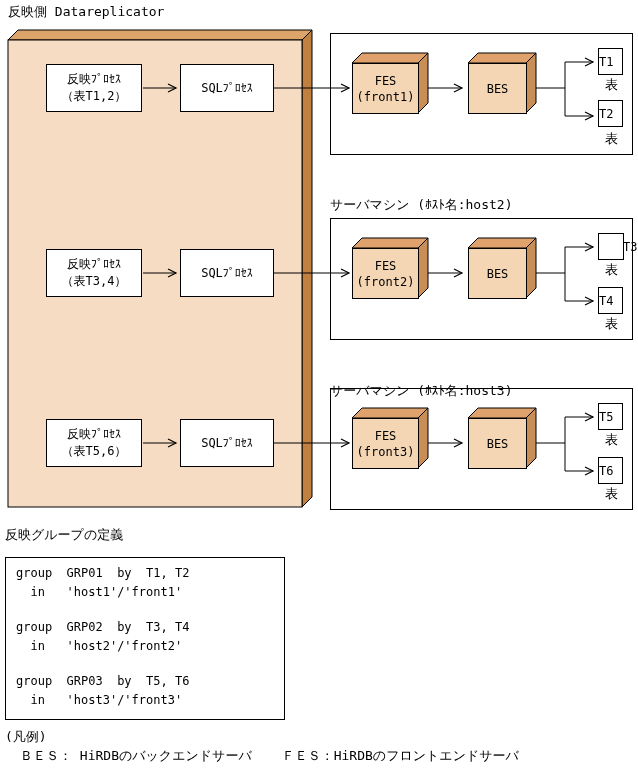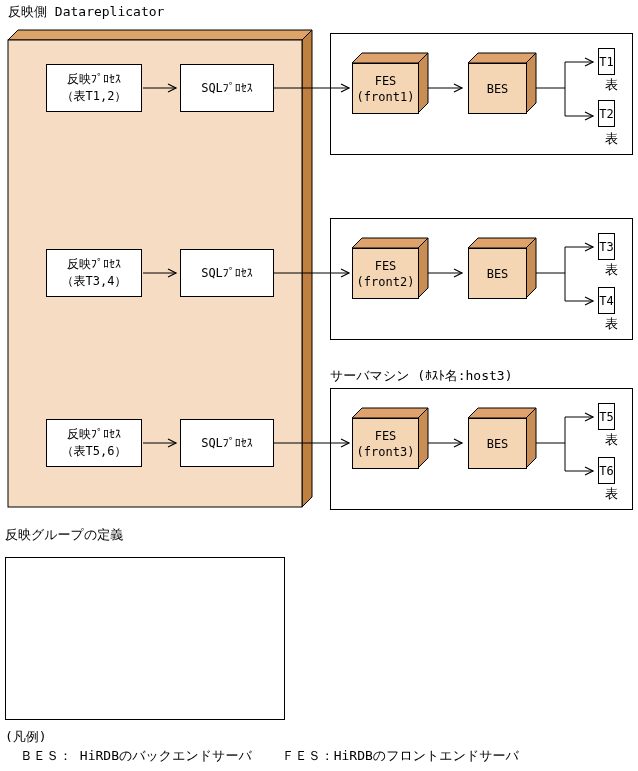--- a/index.html
+++ b/index.html
@@ -29,22 +29,22 @@
   }
   .face{
     position:absolute;z-index:2;
     box-sizing:border-box;border:1px solid #000;background:#F4D6B4;
     display:flex;flex-direction:column;align-items:center;justify-content:center;
     font-size:12px;line-height:16px;text-align:center;white-space:nowrap;
   }
   .tbox{
     position:absolute;z-index:2;
     box-sizing:border-box;border:1px solid #000;background:#fff;
-    width:17px;height:27px;
-    display:flex;align-items:center;justify-content:center;
+    width:25px;height:27px;
+    display:flex;align-items:center;
     font-size:12px;
   }
   .tcap{
     position:absolute;z-index:2;width:29px;text-align:center;
     font-size:13px;line-height:16px;
   }
   .defbox{
     position:absolute;z-index:1;
     box-sizing:border-box;border:1px solid #000;background:transparent;
     width:280px;height:163px;left:5px;top:557px;
@@ -169,57 +169,72 @@
   </div>
   <div class="tbox" style="left:598px;top:48px;">
     <div>T1</div>
   </div>
   <div class="tcap" style="left:597px;top:77px;">表</div>
   <div class="tbox" style="left:598px;top:100px;">
     <div>T2</div>
   </div>
   <div class="tcap" style="left:597px;top:131px;">表</div>
 
+  <div class="lbl" style="left:330px;top:197px;">サーバマシン (ﾎｽﾄ名:host2)</div>
   <div class="serverbox" style="left:330px;top:218px;"></div>
   <div class="face" style="left:352px;top:248px;width:67px;height:51px;">
     <div>FES</div>
     <div>(front2)</div>
   </div>
   <div class="face" style="left:468px;top:248px;width:59px;height:51px;">
     <div>BES</div>
   </div>
-  <div class="tbox" style="left:598px;top:233px;">
+  <div class="tbox" style="left:598px;top:233px;padding-left:24px;">
     <div>T3</div>
   </div>
   <div class="tcap" style="left:597px;top:262px;">表</div>
   <div class="tbox" style="left:598px;top:287px;">
     <div>T4</div>
   </div>
   <div class="tcap" style="left:597px;top:316px;">表</div>
 
-  <div class="lbl" style="left:330px;top:368px;text-align:right;">サーバマシン (ﾎｽﾄ名:host3)</div>
+  <div class="lbl" style="left:330px;top:383px;text-align:right;">サーバマシン (ﾎｽﾄ名:host3)</div>
   <div class="serverbox" style="left:330px;top:388px;"></div>
   <div class="face" style="left:352px;top:418px;width:67px;height:51px;">
     <div>FES</div>
     <div>(front3)</div>
   </div>
   <div class="face" style="left:468px;top:418px;width:59px;height:51px;">
     <div>BES</div>
   </div>
   <div class="tbox" style="left:598px;top:403px;">
     <div>T5</div>
   </div>
   <div class="tcap" style="left:597px;top:432px;">表</div>
   <div class="tbox" style="left:598px;top:457px;">
     <div>T6</div>
   </div>
   <div class="tcap" style="left:597px;top:486px;">表</div>
 
   <div class="lbl" style="left:5px;top:527px;">反映グループの定義</div>
   <div class="defbox"></div>
+  <div class="defentries">
+    <div class="defentry">
+      <div class="defline">group  GRP01  by  T1, T2</div>
+      <div class="defline">  in   'host1'/'front1'</div>
+    </div>
+    <div class="defentry">
+      <div class="defline">group  GRP02  by  T3, T4</div>
+      <div class="defline">  in   'host2'/'front2'</div>
+    </div>
+    <div class="defentry">
+      <div class="defline">group  GRP03  by  T5, T6</div>
+      <div class="defline">  in   'host3'/'front3'</div>
+    </div>
+  </div>
 
   <div class="lbl" style="left:5px;top:729px;">(凡例)</div>
   <div class="legendline">
     <span>ＢＥＳ： HiRDBのバックエンドサーバ</span>
     <span>ＦＥＳ：HiRDBのフロントエンドサーバ</span>
   </div>
 
 </div>
 
 </body></html>

